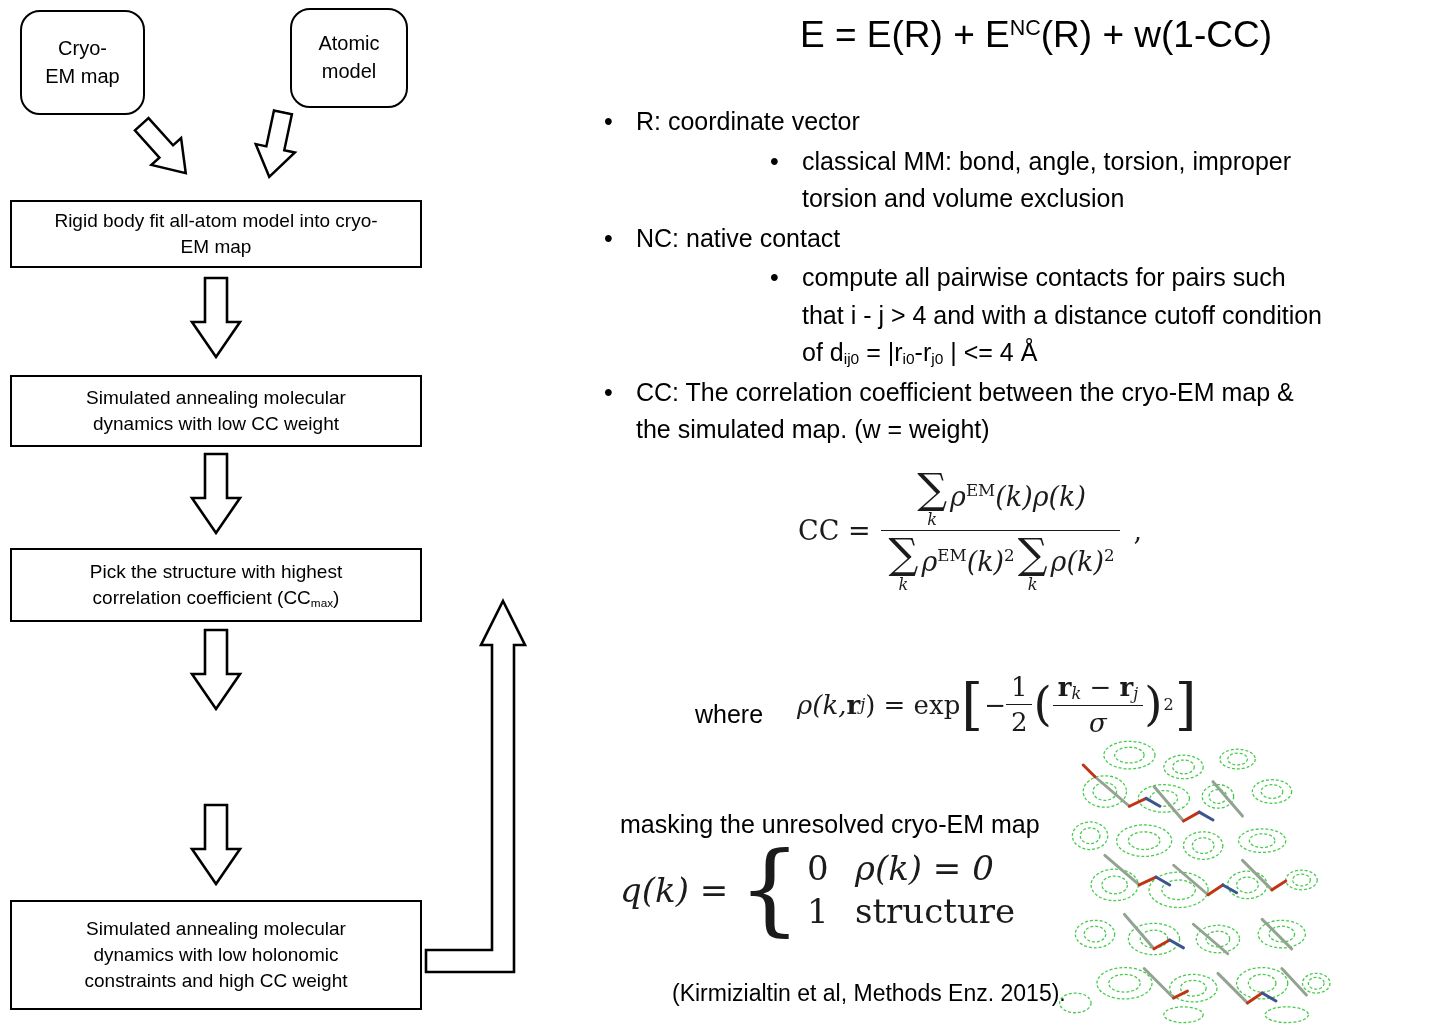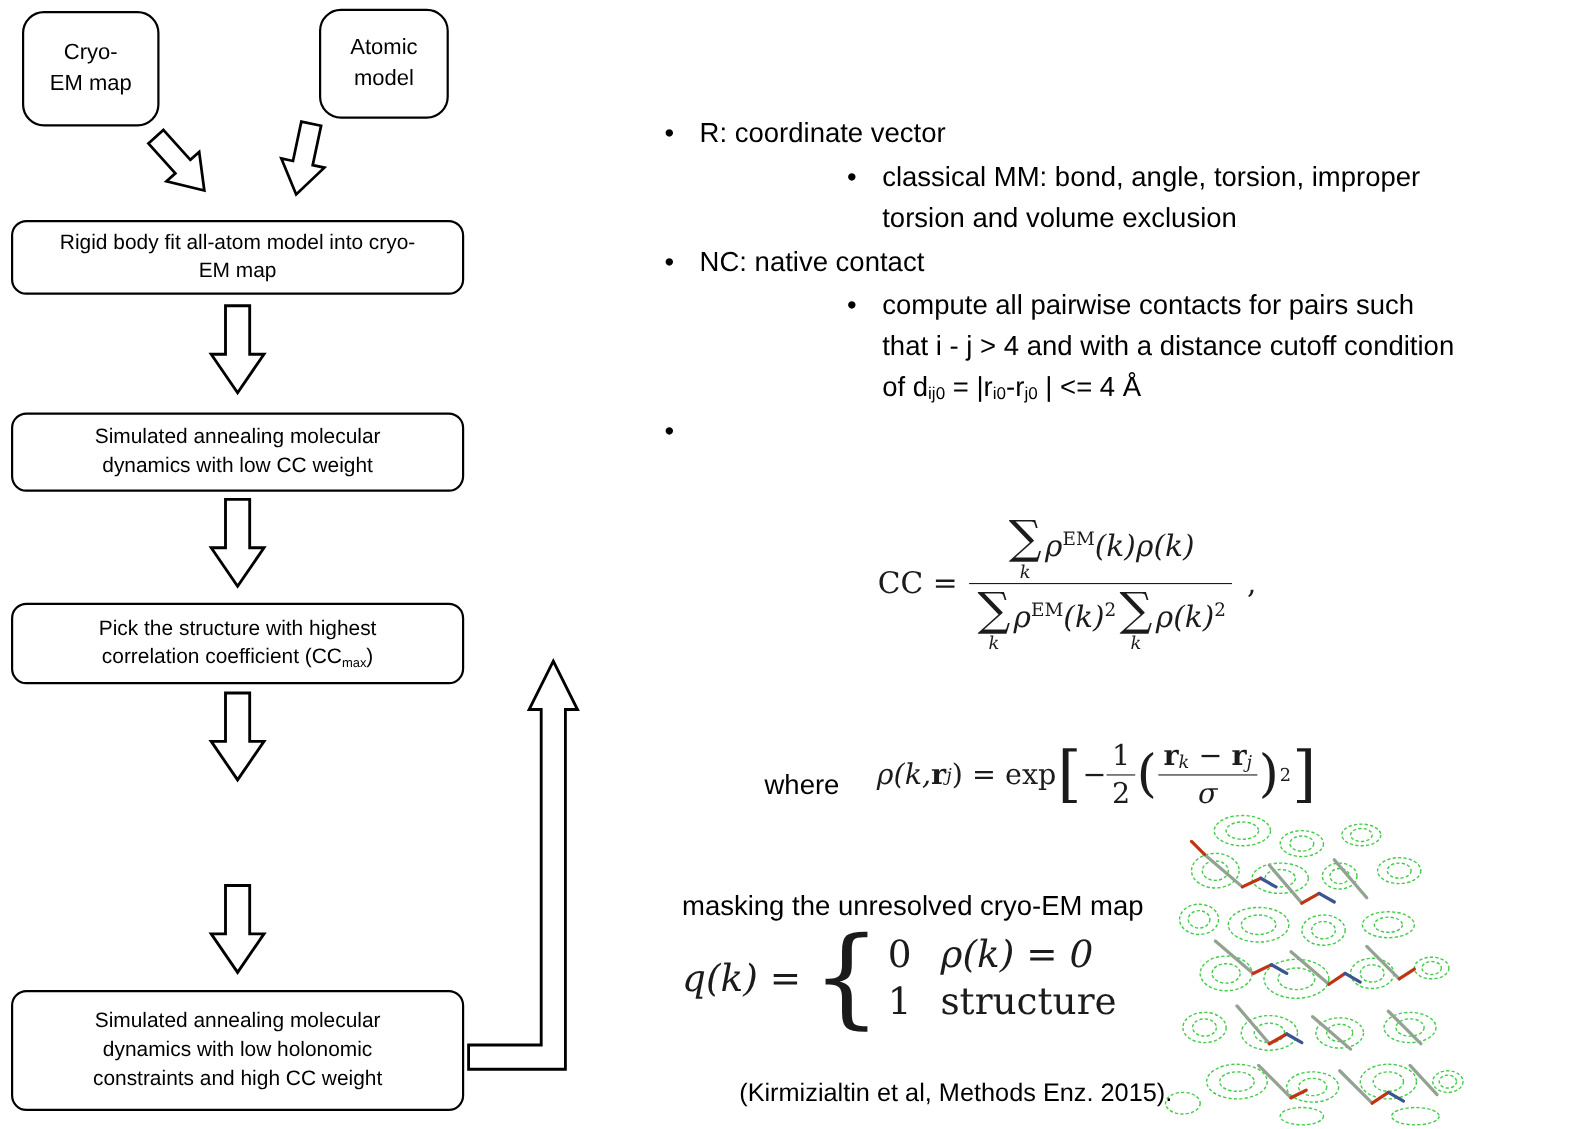--- a/index.html
+++ b/index.html
@@ -1,20 +1,20 @@
 <!DOCTYPE html>
 <html><head>
 <meta charset="utf-8">
 <style>
   html,body{margin:0;padding:0;background:#fff;}
   .slide{position:relative;width:1331px;height:1026px;background:#fff;overflow:hidden;
          font-family:"Liberation Sans",sans-serif;color:#000;}
 
   
-  .fbox{position:absolute;border:2.5px solid #000;border-radius:14px;background:#fff;
+  .fbox{position:absolute;border:2.5px solid #000;border-radius:0;background:#fff;
         display:flex;align-items:center;justify-content:center;text-align:center;
         font-size:19px;line-height:1.38;padding:4px 14px;box-sizing:border-box;}
   .fbox .btxt{white-space:pre-line;}
   .tbox{border-radius:20px;font-size:20px;}
   #box-cryo{left:20px;top:10px;width:125px;height:105px;}
   #box-atomic{left:290px;top:8px;width:118px;height:100px;text-align:center;}
   #box-fit{left:10px;top:200px;width:412px;height:68px;}
   #box-salow{left:10px;top:375px;width:412px;height:72px;}
   #box-pick{left:10px;top:548px;width:412px;height:74px;}
   #box-filter{left:10px;top:727px;width:412px;height:70px;}
@@ -142,20 +142,23 @@
 dynamics with low holonomic
 constraints and high CC weight</span>
   </div>
 
   <div id="feedback-arrow">
     <svg viewBox="0 0 105 395" width="105" height="395">
         <polygon points="79,6 101,50 90,50 90,377 2,377 2,355 68,355 68,50 57,50" fill="#fff" stroke="#000" stroke-width="2.6"></polygon>
       </svg>
   </div>
 
+  <div id="title-eq">
+    <span>E = E(R) + E</span><span class="sp">NC</span><span>(R) + w(1-CC)</span>
+  </div>
 
   <div id="bullets">
     <div class="brow">
       <span class="bullet">•</span>
       <span class="btext">R: coordinate vector</span>
     </div>
     <div class="brow lvl2">
       <span class="bullet">•</span>
       <span class="btext">classical MM: bond, angle, torsion, improper
 torsion and volume exclusion</span>
@@ -165,20 +168,22 @@
       <span class="btext">NC: native contact</span>
     </div>
     <div class="brow lvl2">
       <span class="bullet">•</span>
       <span class="btext"><span>compute all pairwise contacts for pairs such
 that i - j &gt; 4 and with a distance cutoff condition
 of d</span><span class="sb">ij0</span><span> = |r</span><span class="sb">i0</span><span>-r</span><span class="sb">j0</span><span> | &lt;= 4 Å</span></span>
     </div>
     <div class="brow">
       <span class="bullet">•</span>
+      <span class="btext">CC: The correlation coefficient between the cryo-EM map &amp;
+the simulated map. (w = weight)</span>
     </div>
   </div>
 
   <div id="cc-eq" class="math">
     <span class="lhs rm">CC =</span>
     <span class="frac">
       <span class="fn">
         <span class="bigsum">
             <span class="sg">∑</span>
             <span class="lm">k</span>

